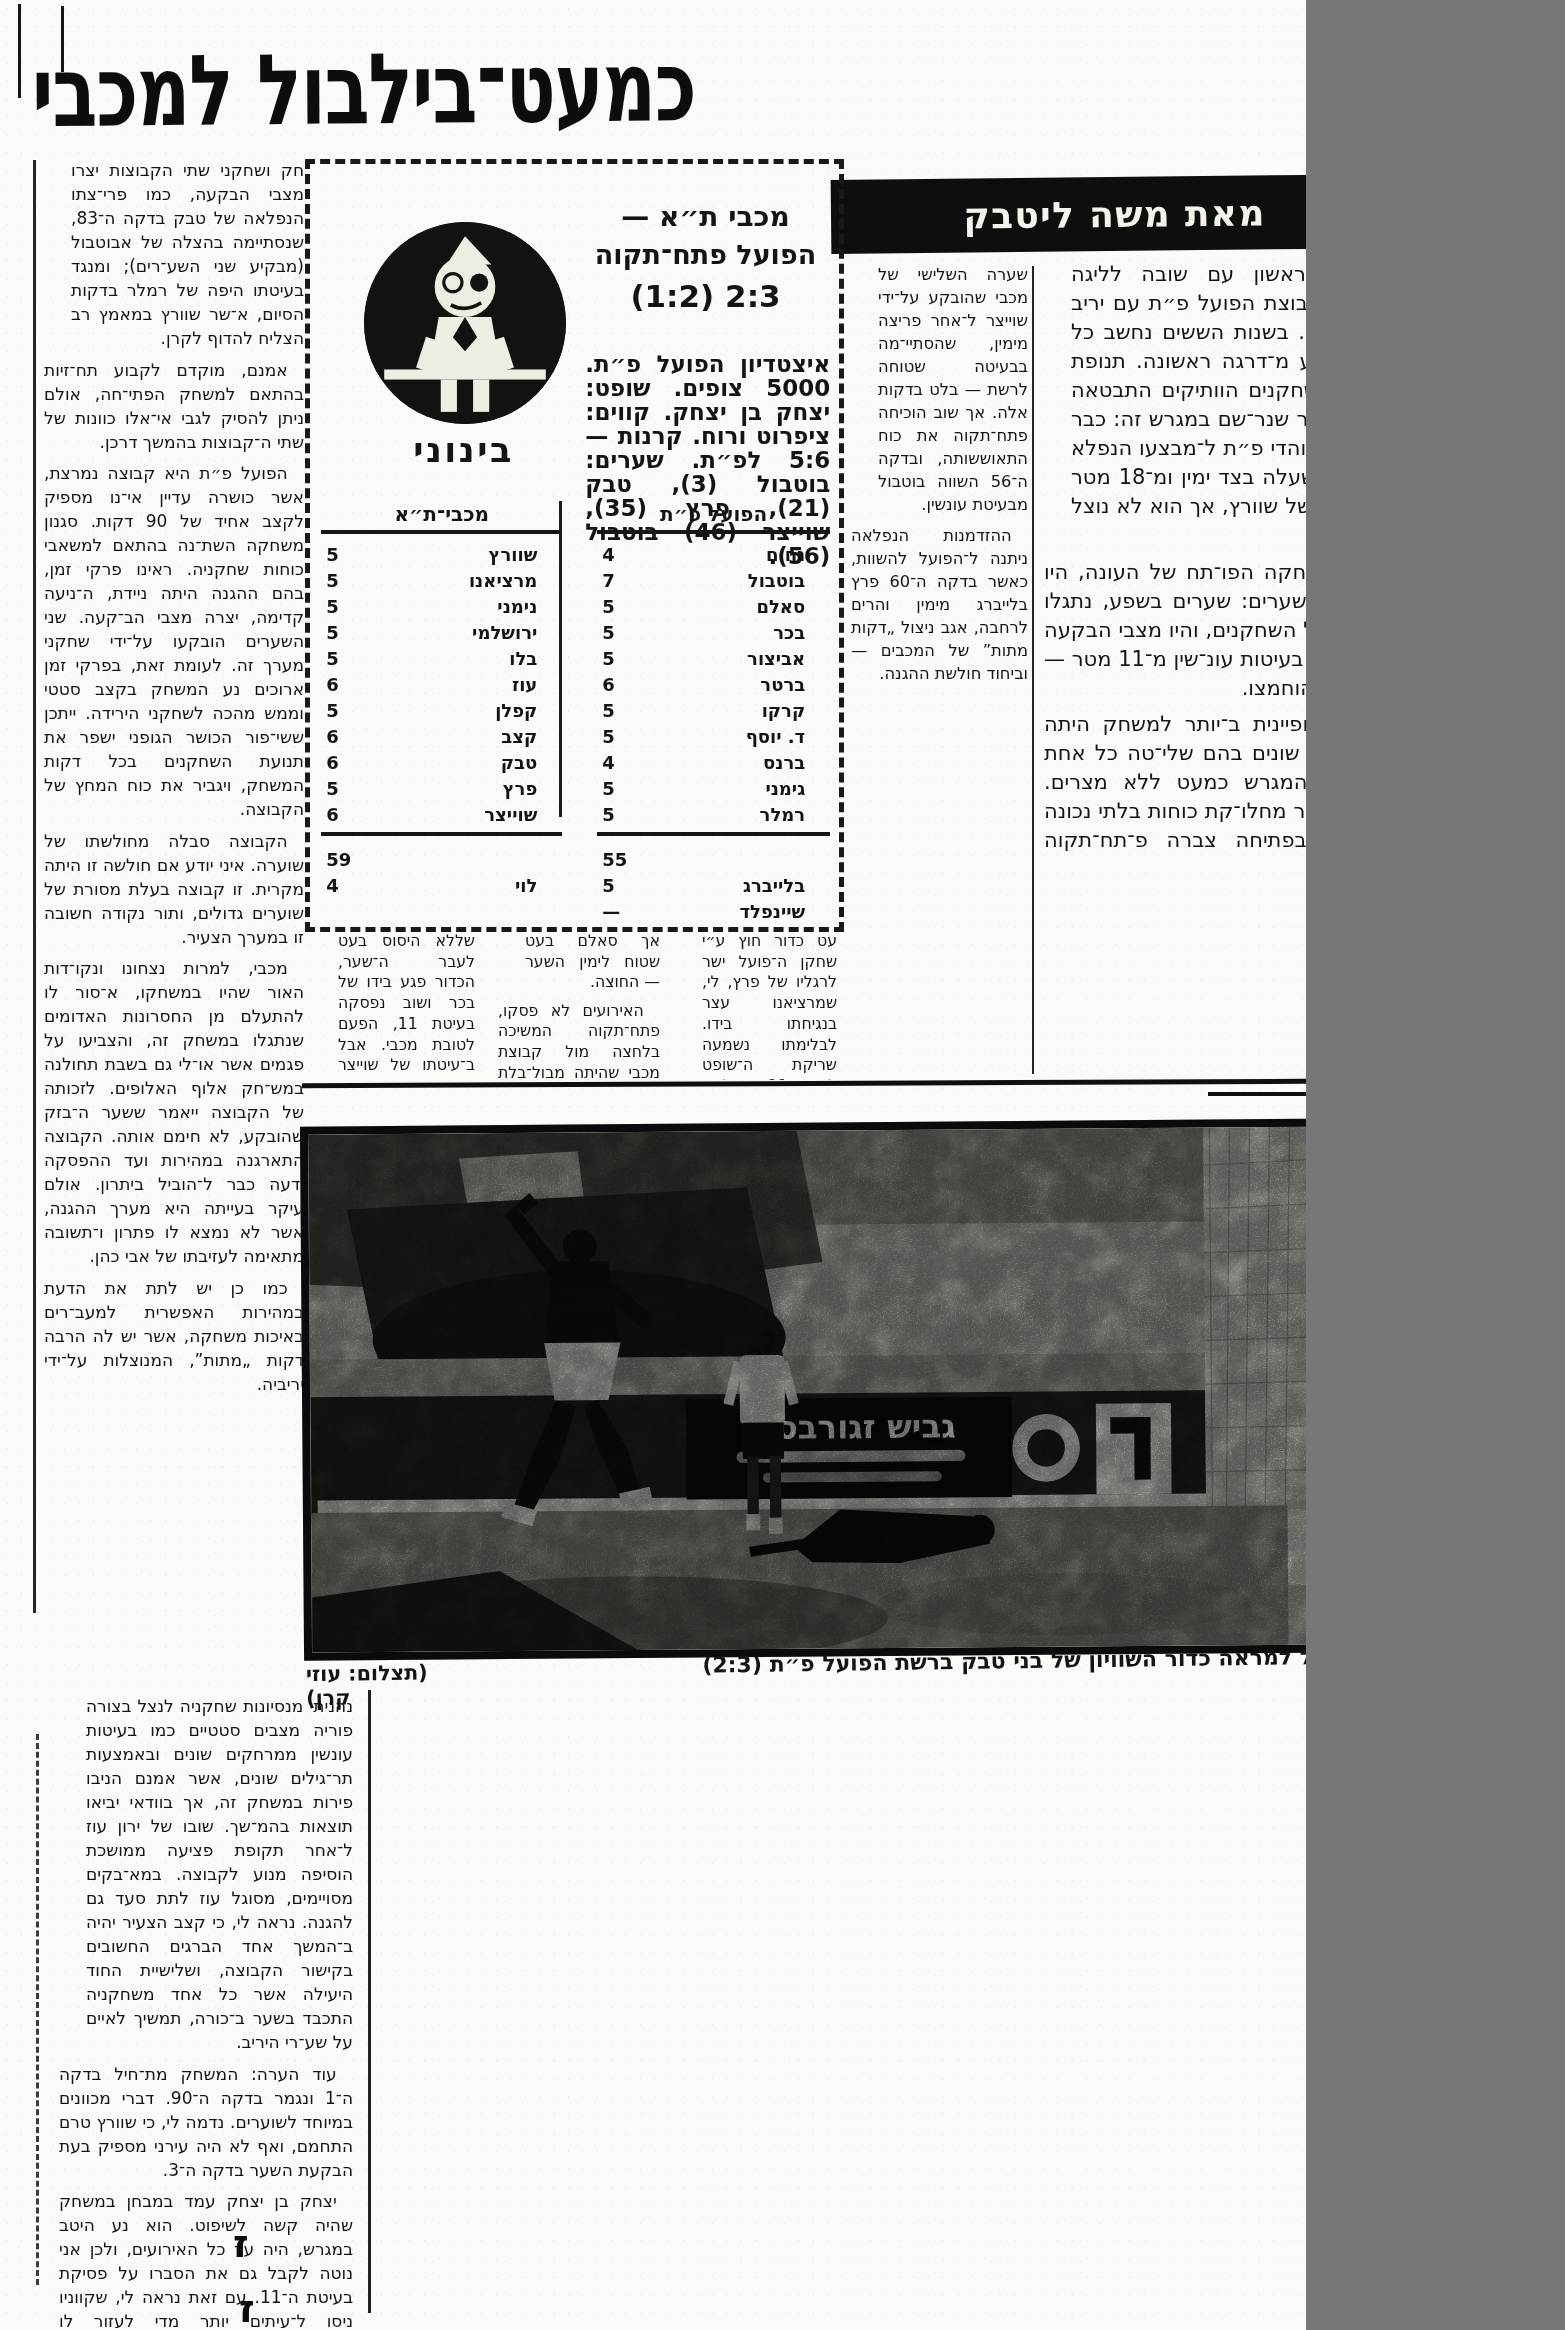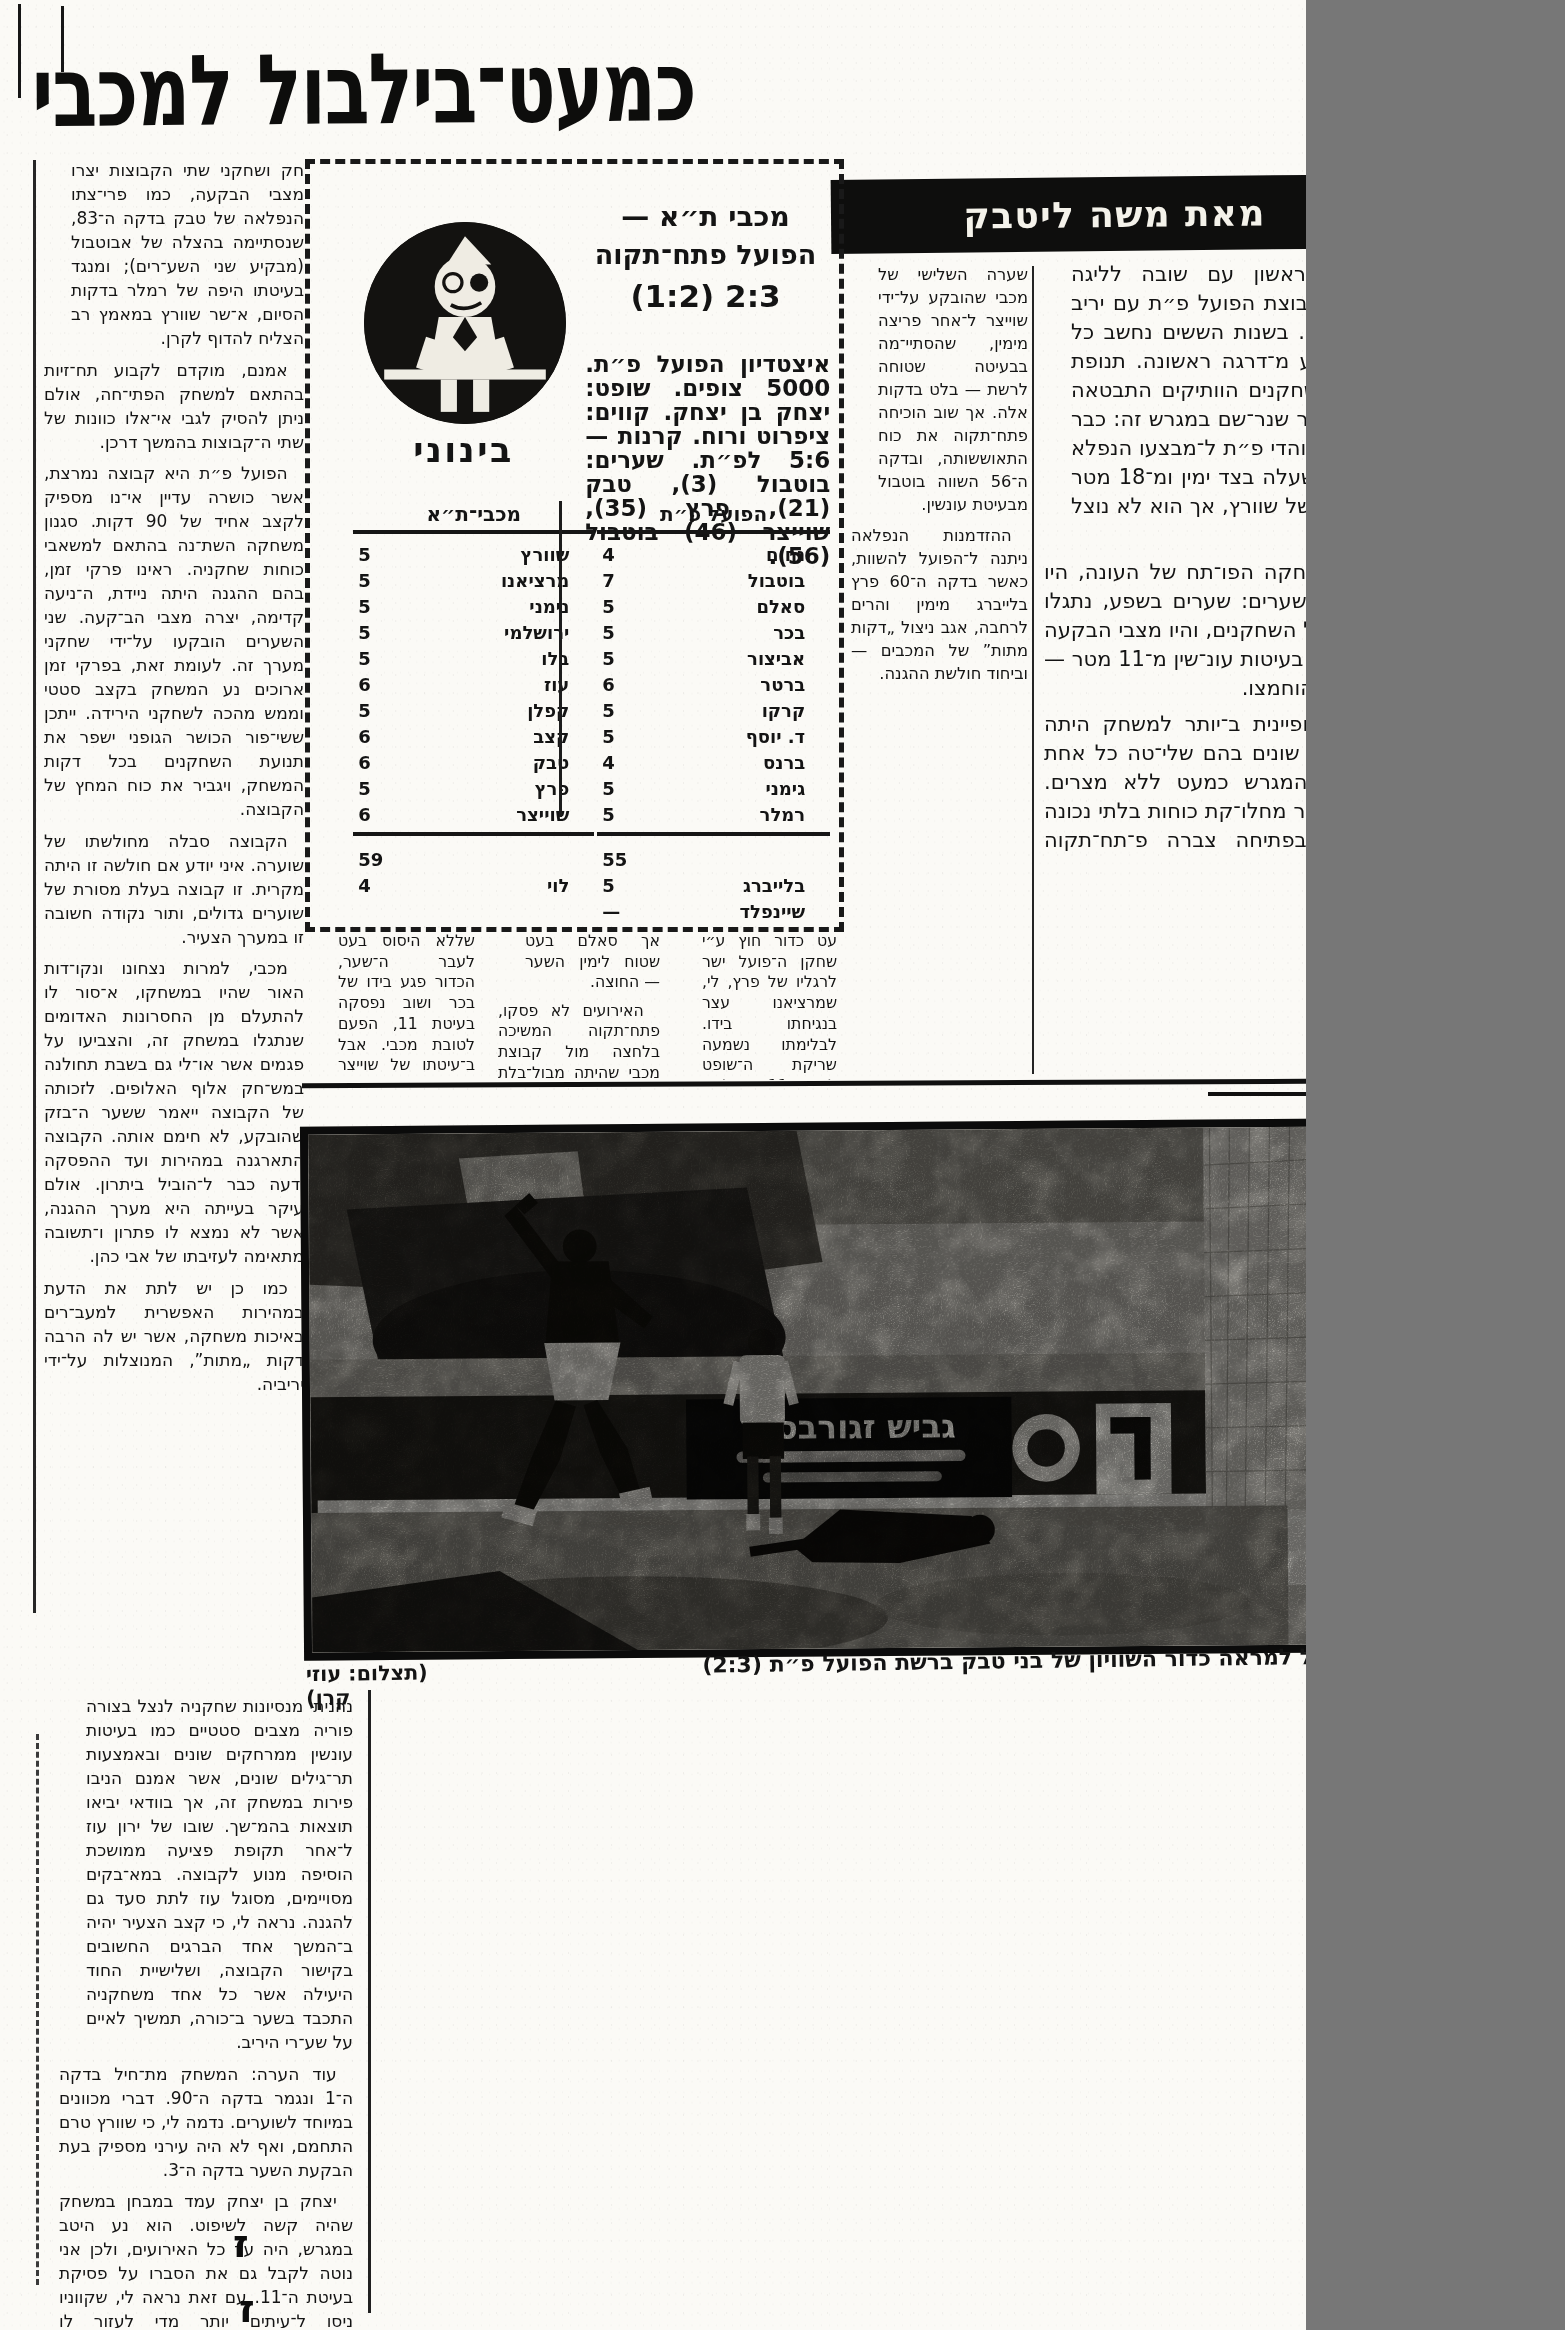--- a/index.html
+++ b/index.html
@@ -59,21 +59,21 @@
   }
   #match-head{ position:absolute; right:5px; top:33px; width:257px; text-align:center; font-weight:700;}
   #match-line1{ font-size:28px; line-height:39px;}
   #match-line2{ font-size:27px; line-height:38px;}
   #match-score{ font-size:31px; line-height:44px; font-weight:700;}
   #match-details{
     position:absolute; right:8.8px; top:188px; width:245px;
     font-size:23px; line-height:24px; font-weight:700; text-align:justify;
   }
   .rtable{ position:absolute; top:338px; width:241px;}
-  #table-maccabi{ left:11.3px;margin-left:32px; }
+  #table-maccabi{ left:11.3px; }
   #table-hapoel{ right:8.8px; width:233px;}
   .rtable .ttitle{ text-align:center; font-size:20px; font-weight:700; padding-bottom:3.8px; border-bottom:4.4px solid #161616; width:100%;}
   .trow{ display:flex; direction:ltr; justify-content:space-between; height:26px; align-items:center;}
   .tbody{ padding-top:7.5px;}
   .trow .num{ font-size:18px; font-weight:700; width:44px; text-align:left; padding-left:5px;}
   .trow .pname{ font-size:18px; font-weight:700; text-align:center; padding-right:25px;}
   .tsep{ border-top:4.4px solid #161616; margin-top:5px;}
   .totrow{ margin-top:10px;}
   #tbl-vsep{ left:559px; top:501px; width:2.5px; height:316px; background:#1c1c1c;}
   

